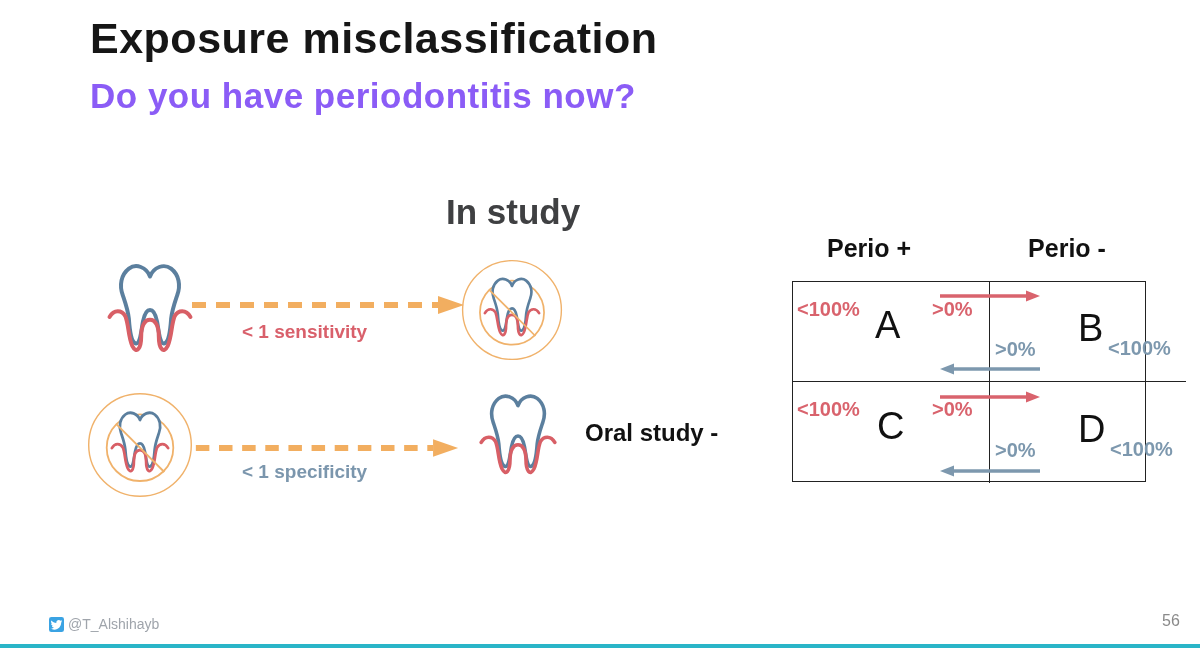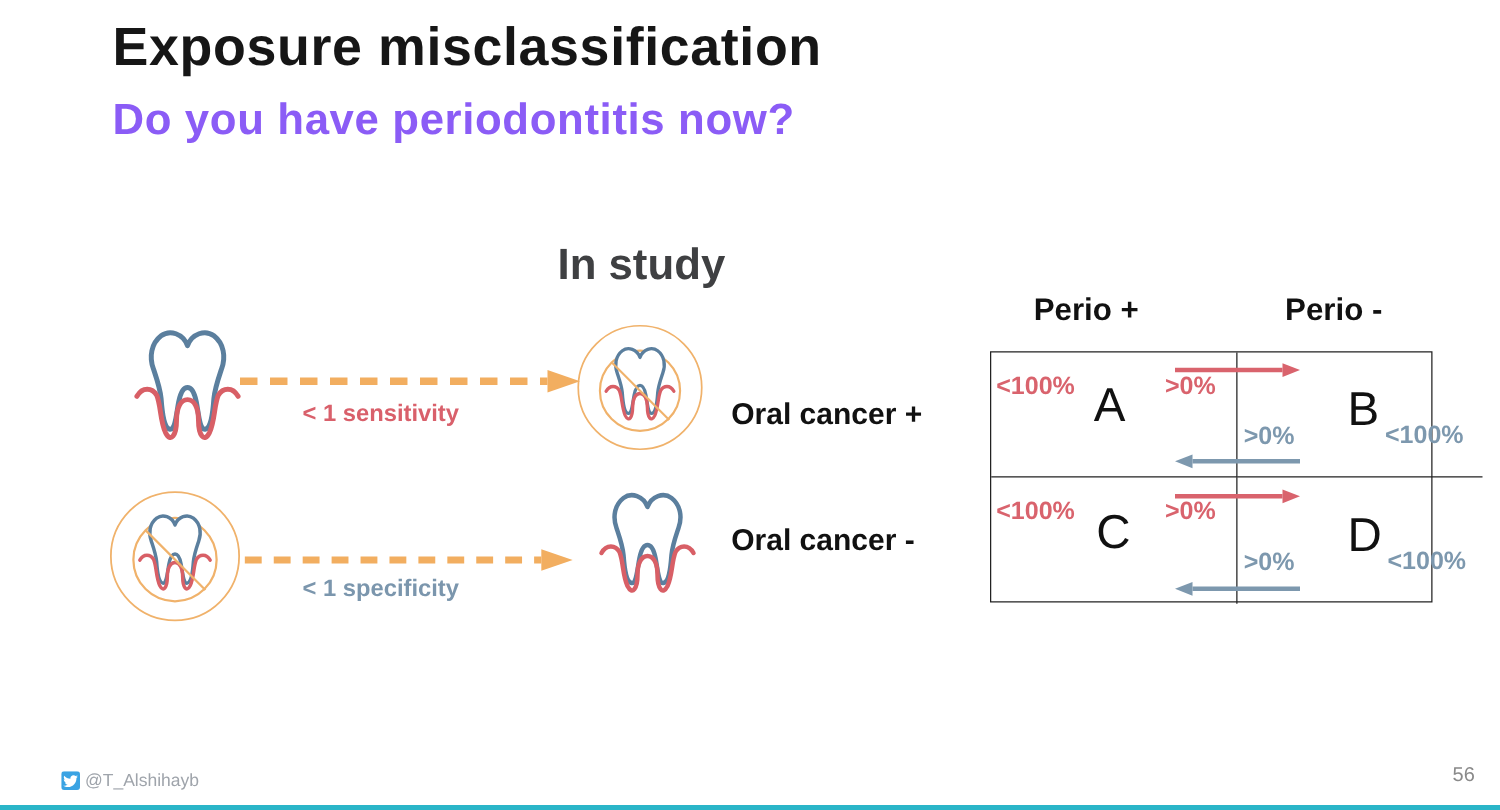--- a/index.html
+++ b/index.html
@@ -134,22 +134,21 @@
   </span>
   <div class="arrow-label lbl-spec">&lt; 1 specificity</div>
 
   <span class="icon-abs tooth2">
     <svg width="80" height="92" viewBox="0 0 100 112">
       <path d="M50,18 C46,7 34,3 26,9 C17,16 15,28 19,39 C22,48 25,56 26,66 C27,80 29,93 34,94 C39,95 40,79 42,69 C44,59 47,56 50,56 C53,56 56,59 58,69 C60,79 61,95 66,94 C71,93 73,80 74,66 C75,56 78,48 81,39 C85,28 83,16 74,9 C66,3 54,7 50,18 Z" fill="#ffffff" stroke="#5b7f9e" stroke-width="4.5" stroke-linejoin="round"></path>
       <path d="M4,64 C9,55 18,56 22,63 C26,73 25,86 30,97 C35,107 40,99 40,86 C40,74 44,67 50,67 C56,67 60,74 60,86 C60,99 65,107 70,97 C75,86 74,73 78,63 C82,56 91,55 96,64" fill="none" stroke="#d85f66" stroke-width="4.5" stroke-linecap="round"></path>
     </svg>
   </span>
 
-  <div class="row-label lbl-oc-pos">Oral cancer +</div>
-  <div class="row-label lbl-oc-neg">Oral cancer -</div>
+  <div class="row-label lbl-oc-neg">Oral study -</div>
 
   <div class="perio-head perio-pos">Perio +</div>
   <div class="perio-head perio-neg">Perio -</div>
 
   <div class="qtable">
     <div class="qcell qa">
       <span class="pct pct-red pct-l">&lt;100%</span>
       <span class="cell-letter">A</span>
       <span class="pct pct-red pct-r">&gt;0%</span>
     </div>

